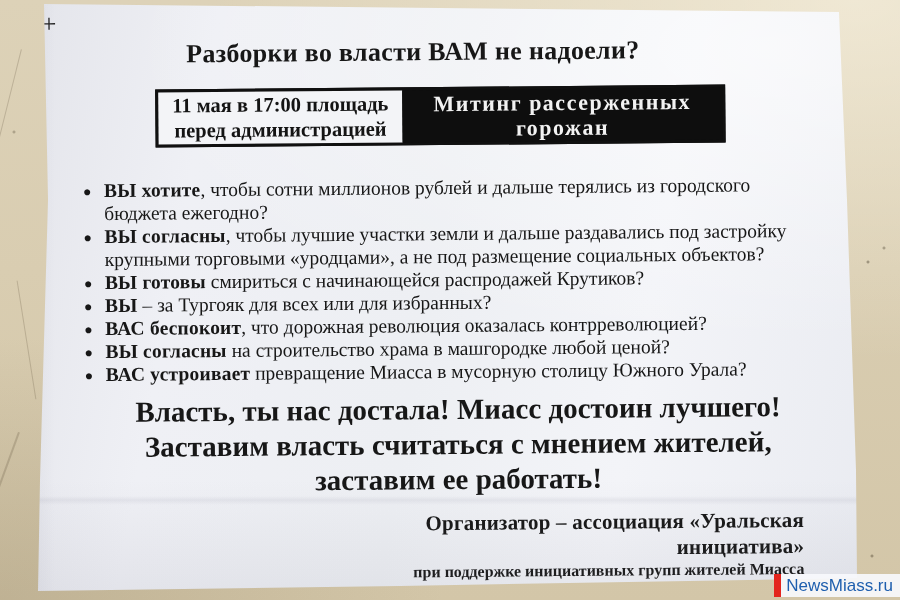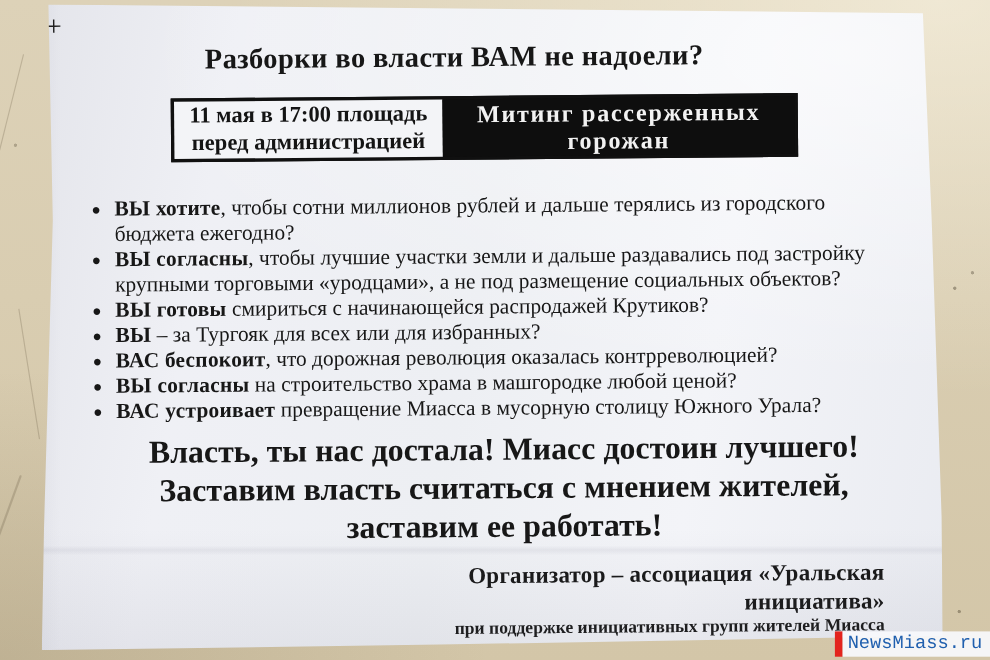--- a/index.html
+++ b/index.html
@@ -81,21 +81,21 @@
   }
   
   .org{position:absolute;left:300px;top:510px;width:502px;text-align:right;font-weight:bold;}
   .org-l1{font-size:21px;line-height:26px;letter-spacing:.2px;}
   .org-l2{font-size:16px;line-height:20px;}
   .org-l3{font-size:13.5px;line-height:17px;}
   
   .watermark{
     position:absolute;right:0;bottom:3px;height:23px;
     display:flex;align-items:stretch;z-index:5;
-    font-family:Liberation Mono, monospace;
+    font-family:Liberation Sans, sans-serif;
   }
   .wm-bar{width:7px;background:#e3241d;}
   .wm-label{
     background:rgba(248,249,252,.93);
     color:#1f5fae;font-size:17px;line-height:23px;
     padding:0 7px 0 5px;
   }
 </style>
 </head>
 <body>

